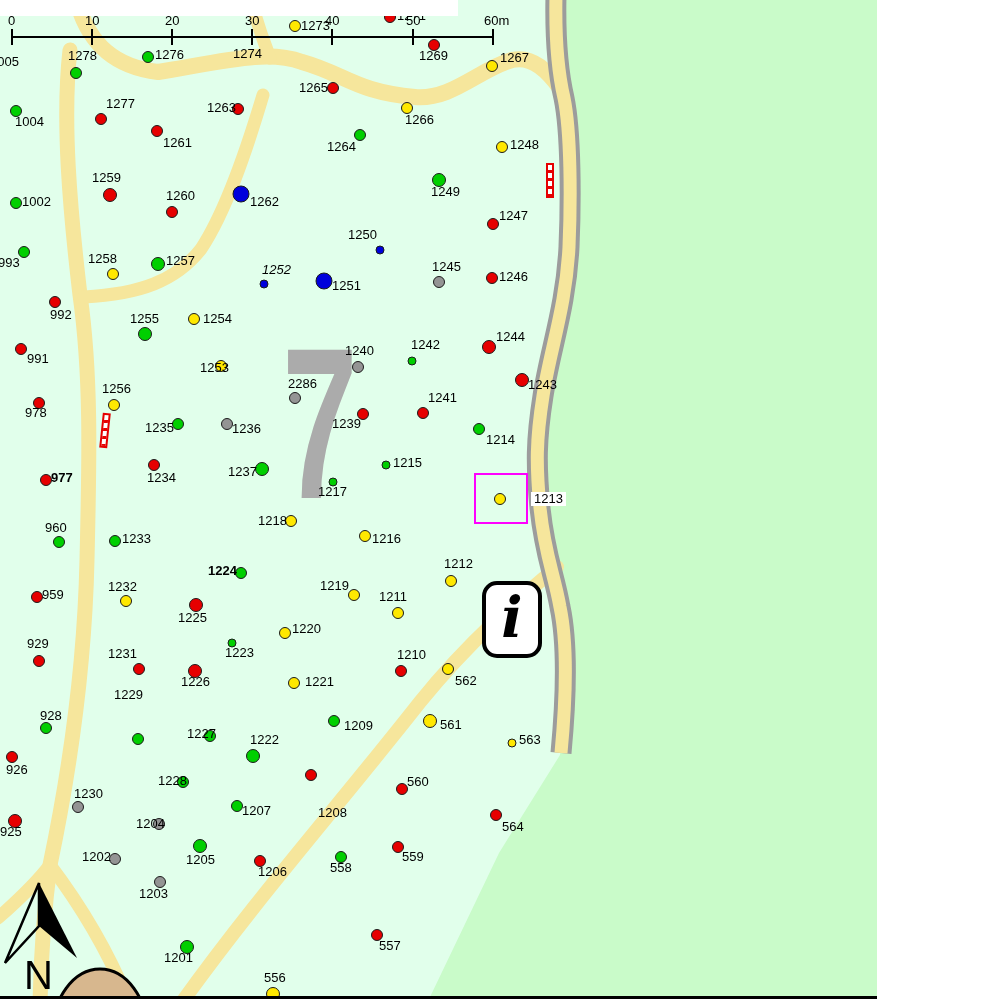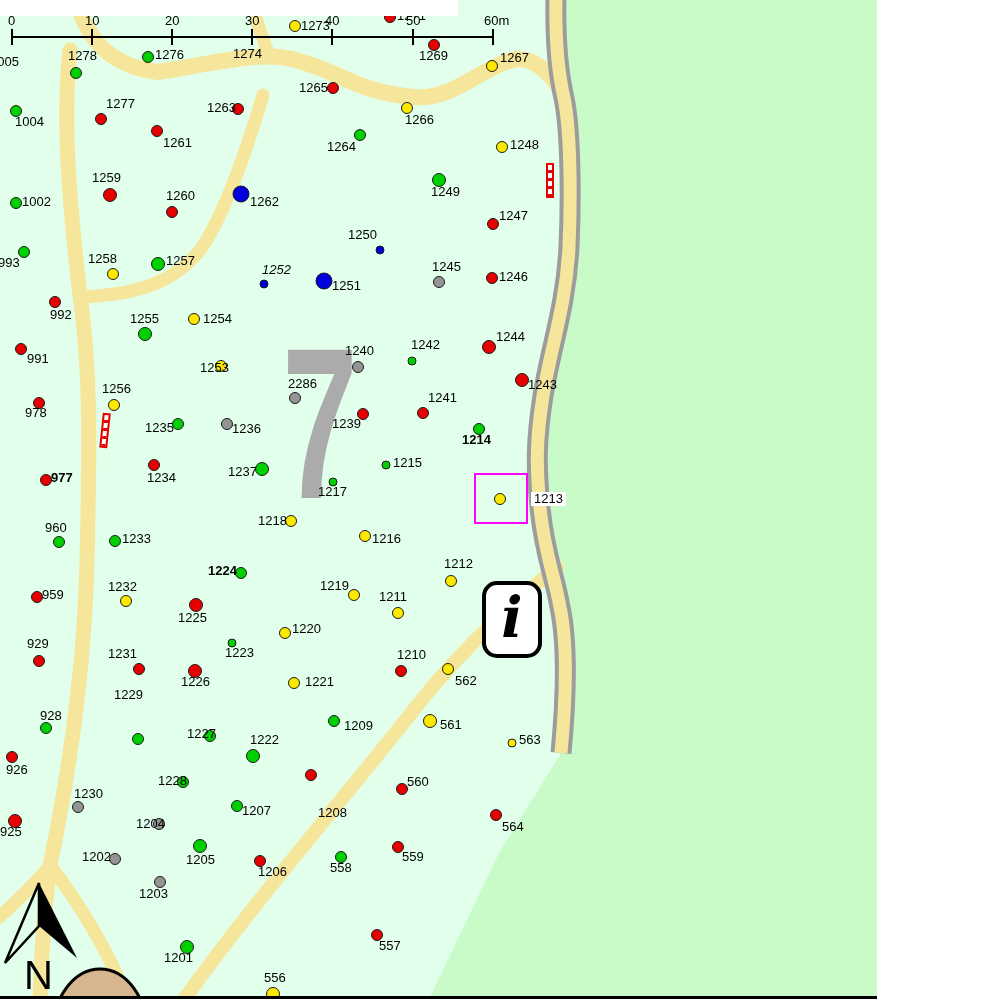--- a/index.html
+++ b/index.html
@@ -177,21 +177,21 @@
         <div class="dlabel" style="left: 232px; top: 422px;">1236</div>
         <div class="dot s2 c-green" style="left: 178px; top: 424px;"></div>
         <div class="dlabel" style="left: 145px; top: 421px;">1235</div>
         <div class="dot s2 c-red" style="left: 154px; top: 465px;"></div>
         <div class="dlabel" style="left: 147px; top: 471px;">1234</div>
         <div class="dot s3 c-green" style="left: 262px; top: 469px;"></div>
         <div class="dlabel" style="left: 228px; top: 465px;">1237</div>
         <div class="dot s2 c-red" style="left: 46px; top: 480px;"></div>
         <div class="dlabel" style="left: 51px; top: 471px; font-weight: bold;">977</div>
         <div class="dot s2 c-green" style="left: 479px; top: 429px;"></div>
-        <div class="dlabel" style="left: 462px; top: 433px; font-weight: bold;">1214</div>
+        <div class="dlabel" style="left: 486px; top: 433px;">1214</div>
         <div class="dot s1 c-green" style="left: 386px; top: 465px;"></div>
         <div class="dlabel" style="left: 393px; top: 456px;">1215</div>
         <div class="dot s1 c-green" style="left: 333px; top: 482px;"></div>
         <div class="dlabel" style="left: 318px; top: 485px;">1217</div>
         <div class="dot s2 c-yellow" style="left: 500px; top: 499px;"></div>
         <div class="dlabel hl" style="left: 531px; top: 492px;">1213</div>
         <div class="dot s2 c-yellow" style="left: 291px; top: 521px;"></div>
         <div class="dlabel" style="left: 258px; top: 514px;">1218</div>
         <div class="dot s2 c-yellow" style="left: 365px; top: 536px;"></div>
         <div class="dlabel" style="left: 372px; top: 532px;">1216</div>

